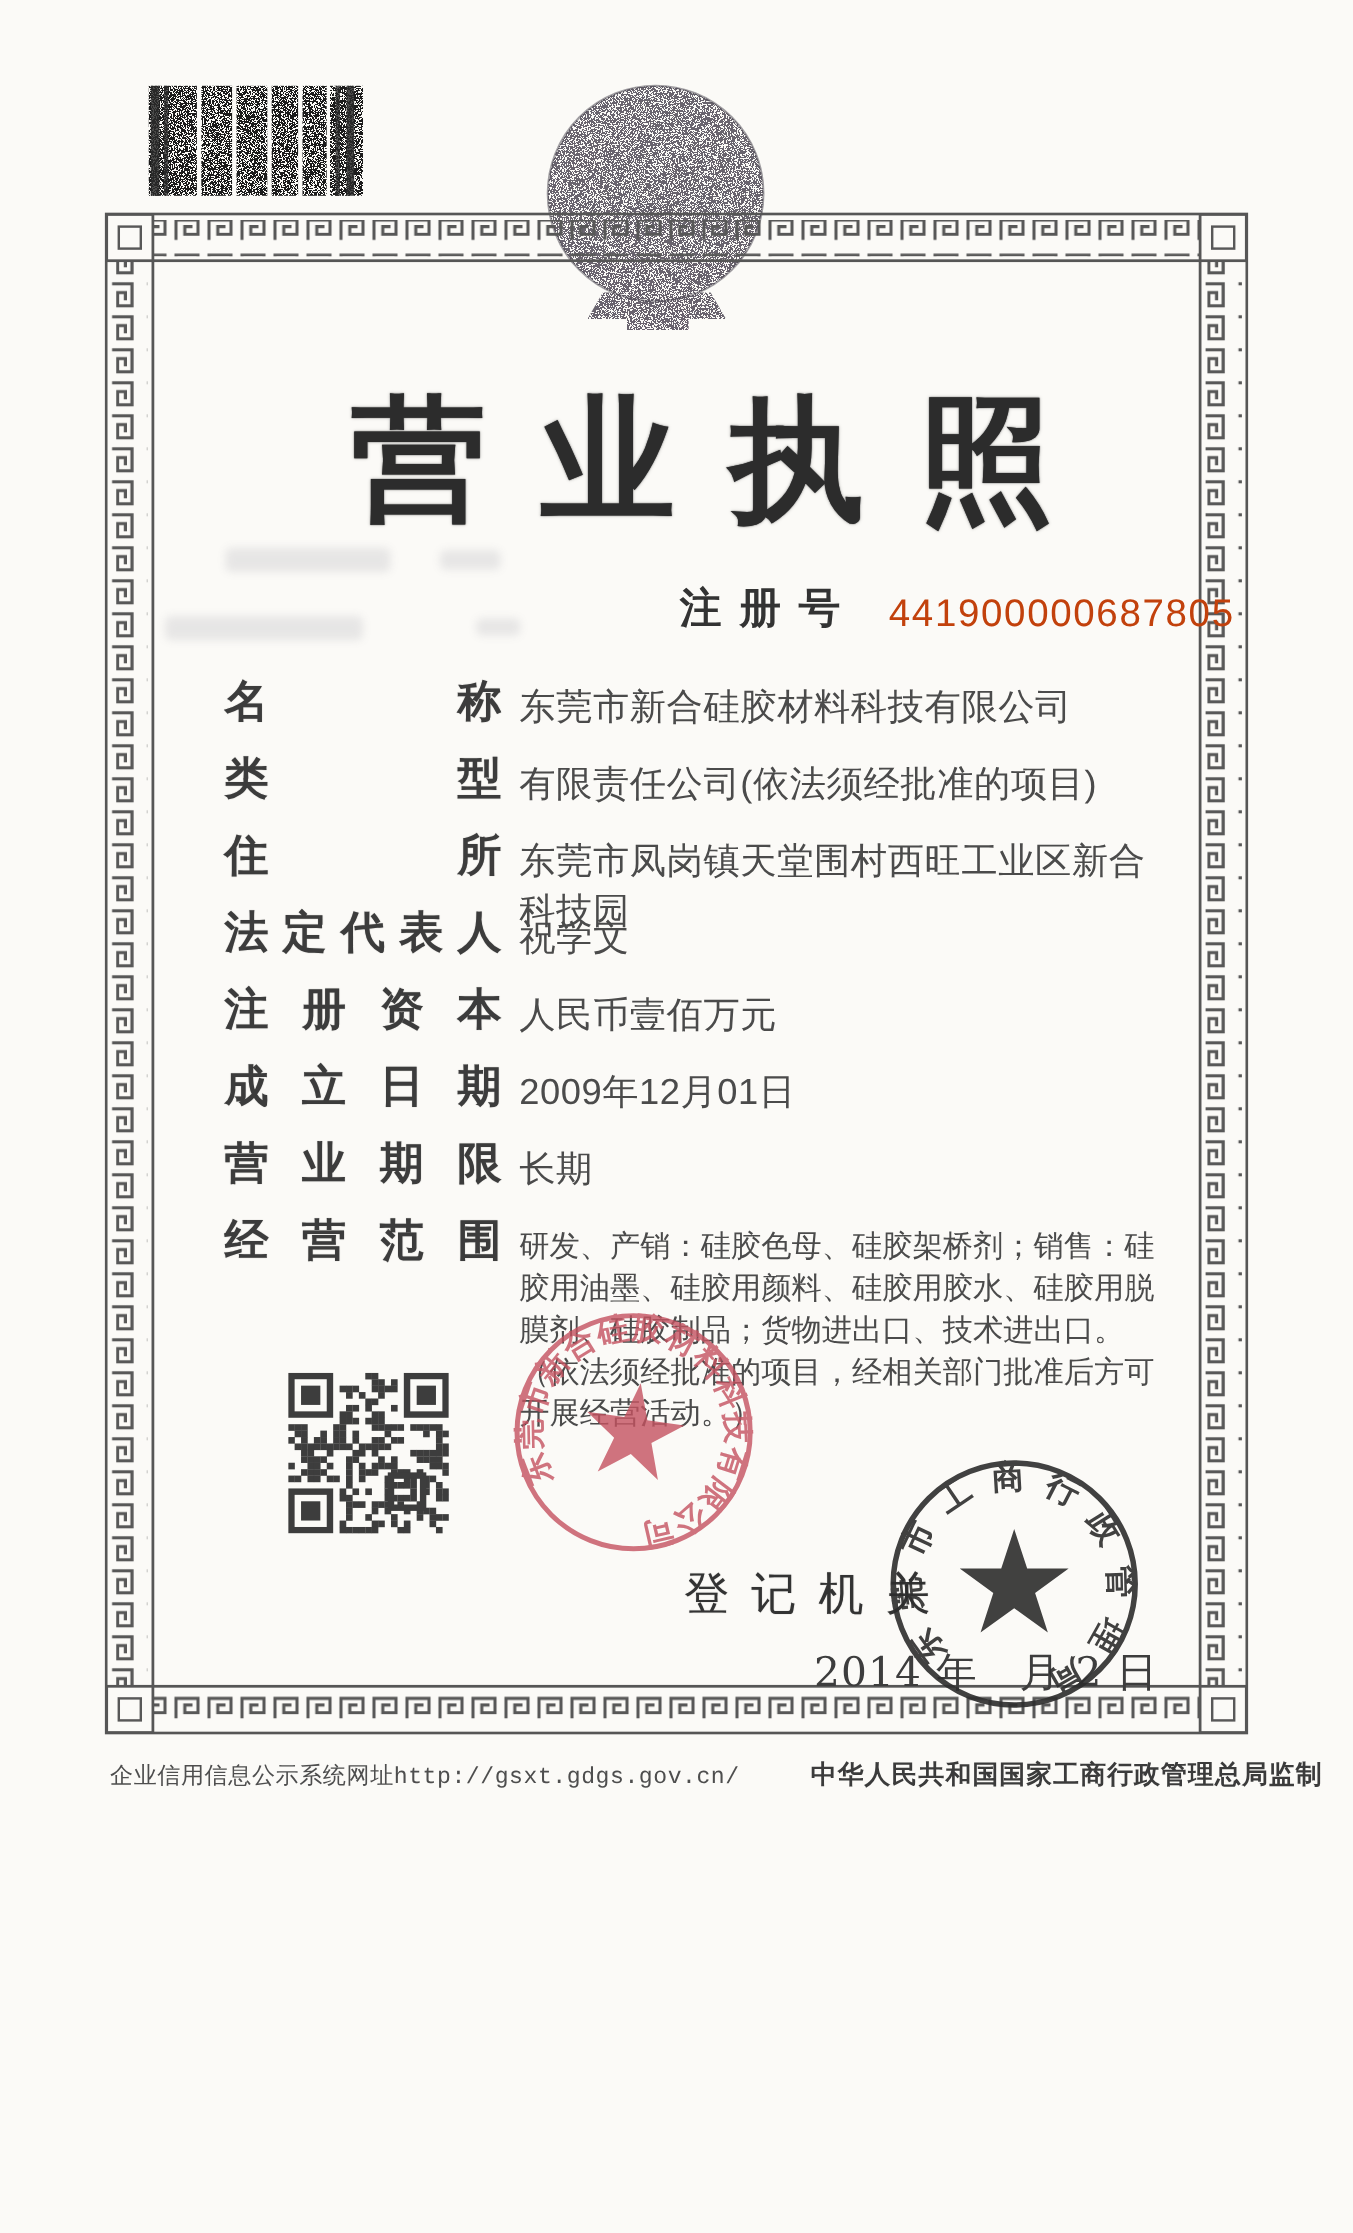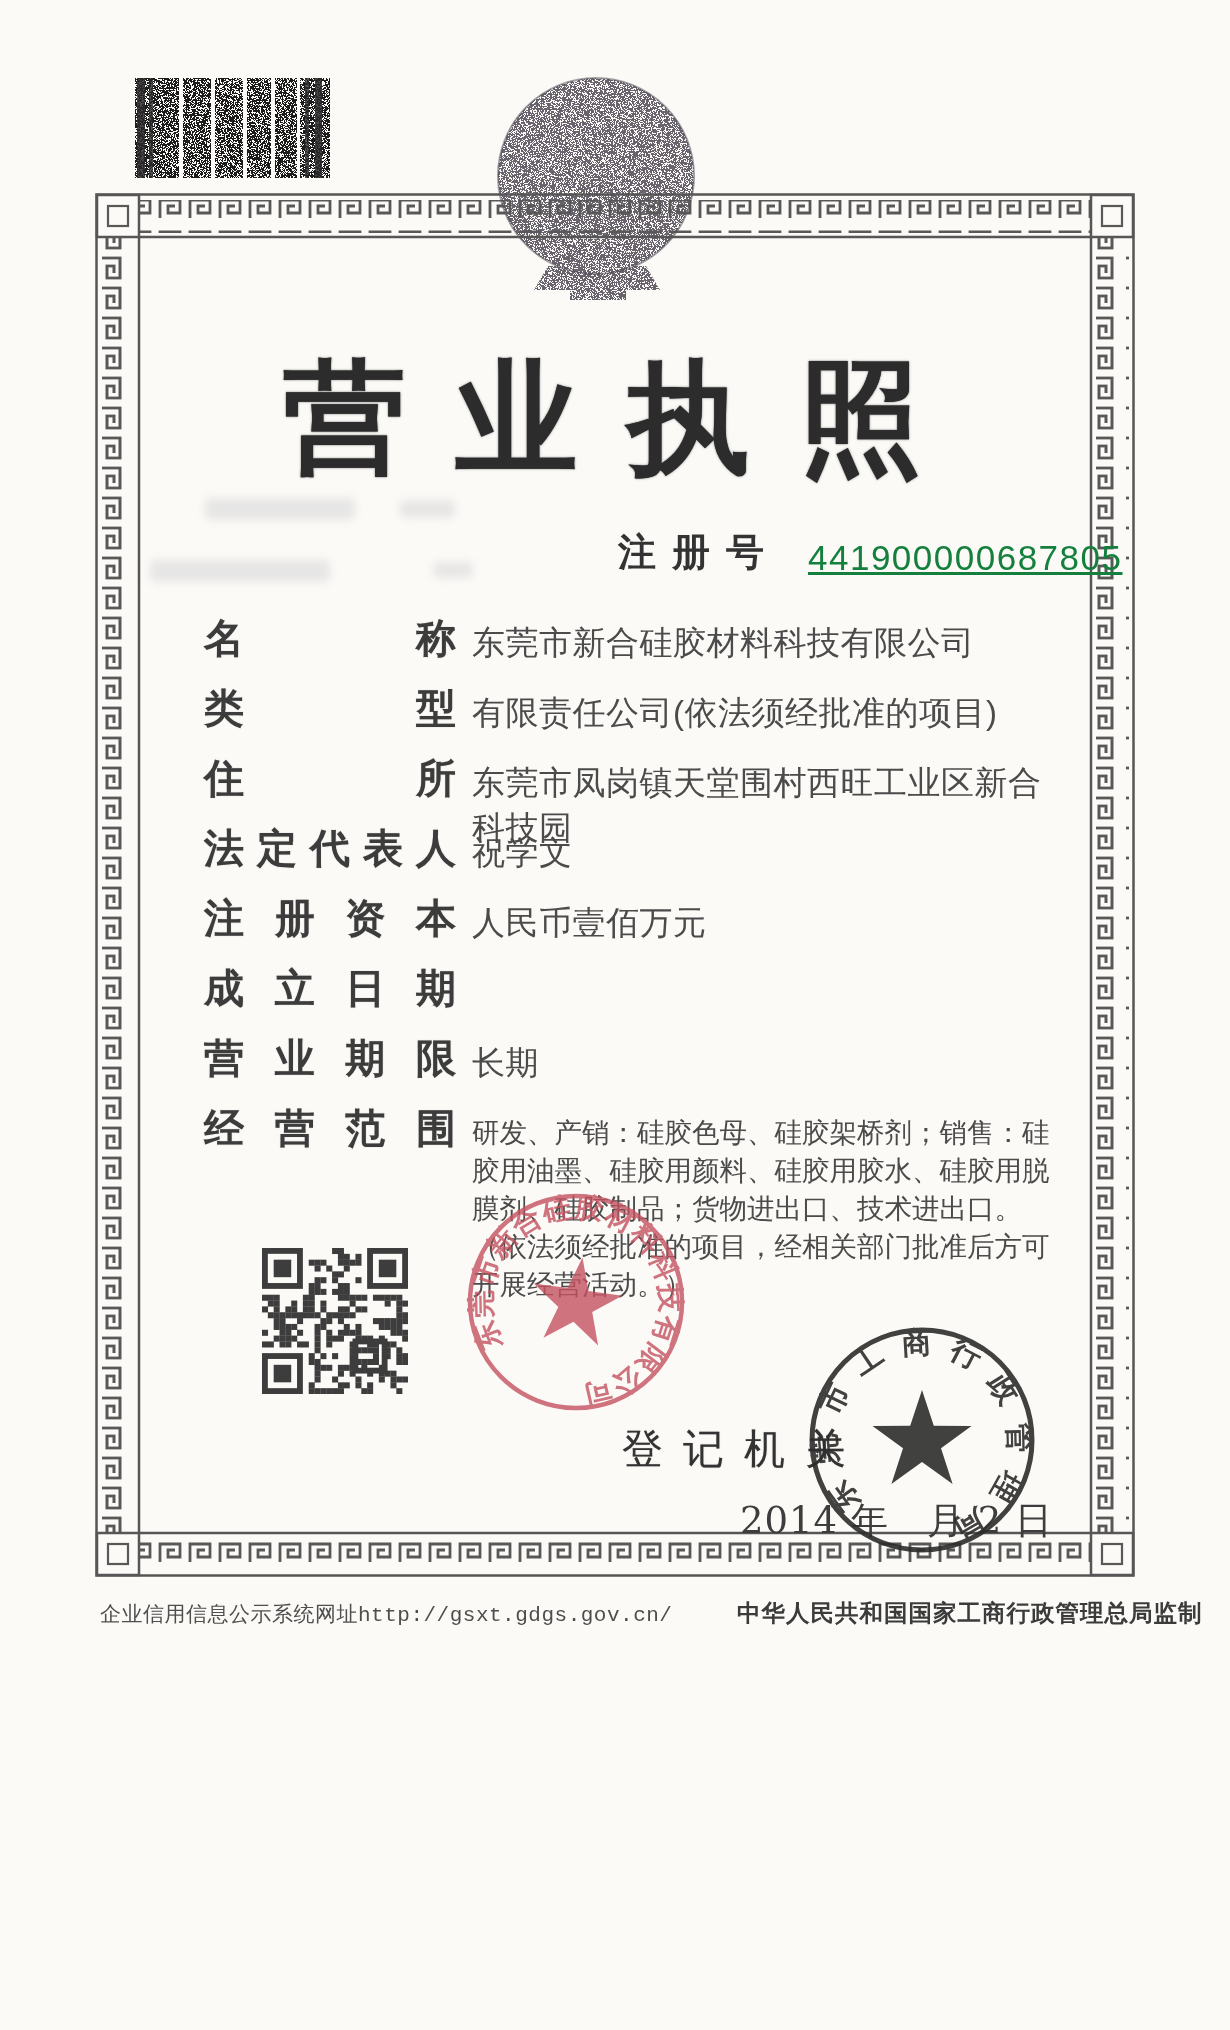--- a/index.html
+++ b/index.html
@@ -15,21 +15,21 @@
   .serial{left:835px; top:250px; width:270px; font-size:29px; color:#2f2f2f; display:flex; gap:14px; align-items:baseline;}
   .serial .no{font-family:"DejaVu Serif", serif; font-weight:bold; letter-spacing:2px;}
   .title{
     left:95px; top:338px; width:1040px; text-align:center;
     font-size:122px; font-weight:900; color:#2c2c2c;
     letter-spacing:50px; padding-left:25px; box-sizing:border-box;
     text-shadow:0 0 1px #2c2c2c, 0 0 3px rgba(30,30,30,.35);
   }
   .regline{left:618px; top:527px; display:flex; align-items:flex-end; gap:28px;}
   .reg-label{font-size:38px; font-weight:700; letter-spacing:16px; color:#333;}
-  .reg-num{font-size:35px; letter-spacing:1.5px; color:#15803d;text-decoration:underline;}
+  .reg-num{font-size:35px; letter-spacing:1.5px; color:#c2410c;}
   
   .fields{left:204px; top:612px; width:870px;}
   .frow{display:flex; align-items:flex-start; height:70px;}
   .frow.scope{height:auto;}
   .flabel{
     width:252px; margin-right:16px; flex:0 0 252px;
     display:flex; justify-content:space-between;
     font-size:40px; font-weight:600; color:#3c3c3c; line-height:52px;
     text-shadow:0 0 1px rgba(40,40,40,.4);
   }
@@ -103,21 +103,21 @@
       <rect x="996" y="2" width="42" height="42" fill="#fbfaf7" stroke="#565656" stroke-width="2.5"></rect>
       <rect x="1007" y="13" width="20" height="20" fill="none" stroke="#585858" stroke-width="2.2"></rect>
       <rect x="2" y="1340" width="42" height="42" fill="#fbfaf7" stroke="#565656" stroke-width="2.5"></rect>
       <rect x="13" y="1351" width="20" height="20" fill="none" stroke="#585858" stroke-width="2.2"></rect>
       <rect x="996" y="1340" width="42" height="42" fill="#fbfaf7" stroke="#565656" stroke-width="2.5"></rect>
       <rect x="1007" y="1351" width="20" height="20" fill="none" stroke="#585858" stroke-width="2.2"></rect>
     </g>
   </svg>
 
 
-  <div class="abs title" style="z-index:2;">营业执照</div>
+  <div class="abs title" style="z-index:2;margin-left:36px;">营业执照</div>
 
   <div class="abs regline" style="z-index:2;">
     <span class="reg-label">注册号</span>
     <span class="reg-num">441900000687805</span>
   </div>
 
   <div class="abs fields" style="z-index:2;">
     <div class="frow">
       <div class="flabel">
           <span>名</span>
@@ -163,20 +163,21 @@
       <div class="fvalue">人民币壹佰万元</div>
     </div>
 
     <div class="frow">
       <div class="flabel">
           <span>成</span>
           <span>立</span>
           <span>日</span>
           <span>期</span>
         </div>
+      <div class="fvalue">2009年12月01日</div>
     </div>
 
     <div class="frow">
       <div class="flabel">
           <span>营</span>
           <span>业</span>
           <span>期</span>
           <span>限</span>
         </div>
       <div class="fvalue">长期</div>

